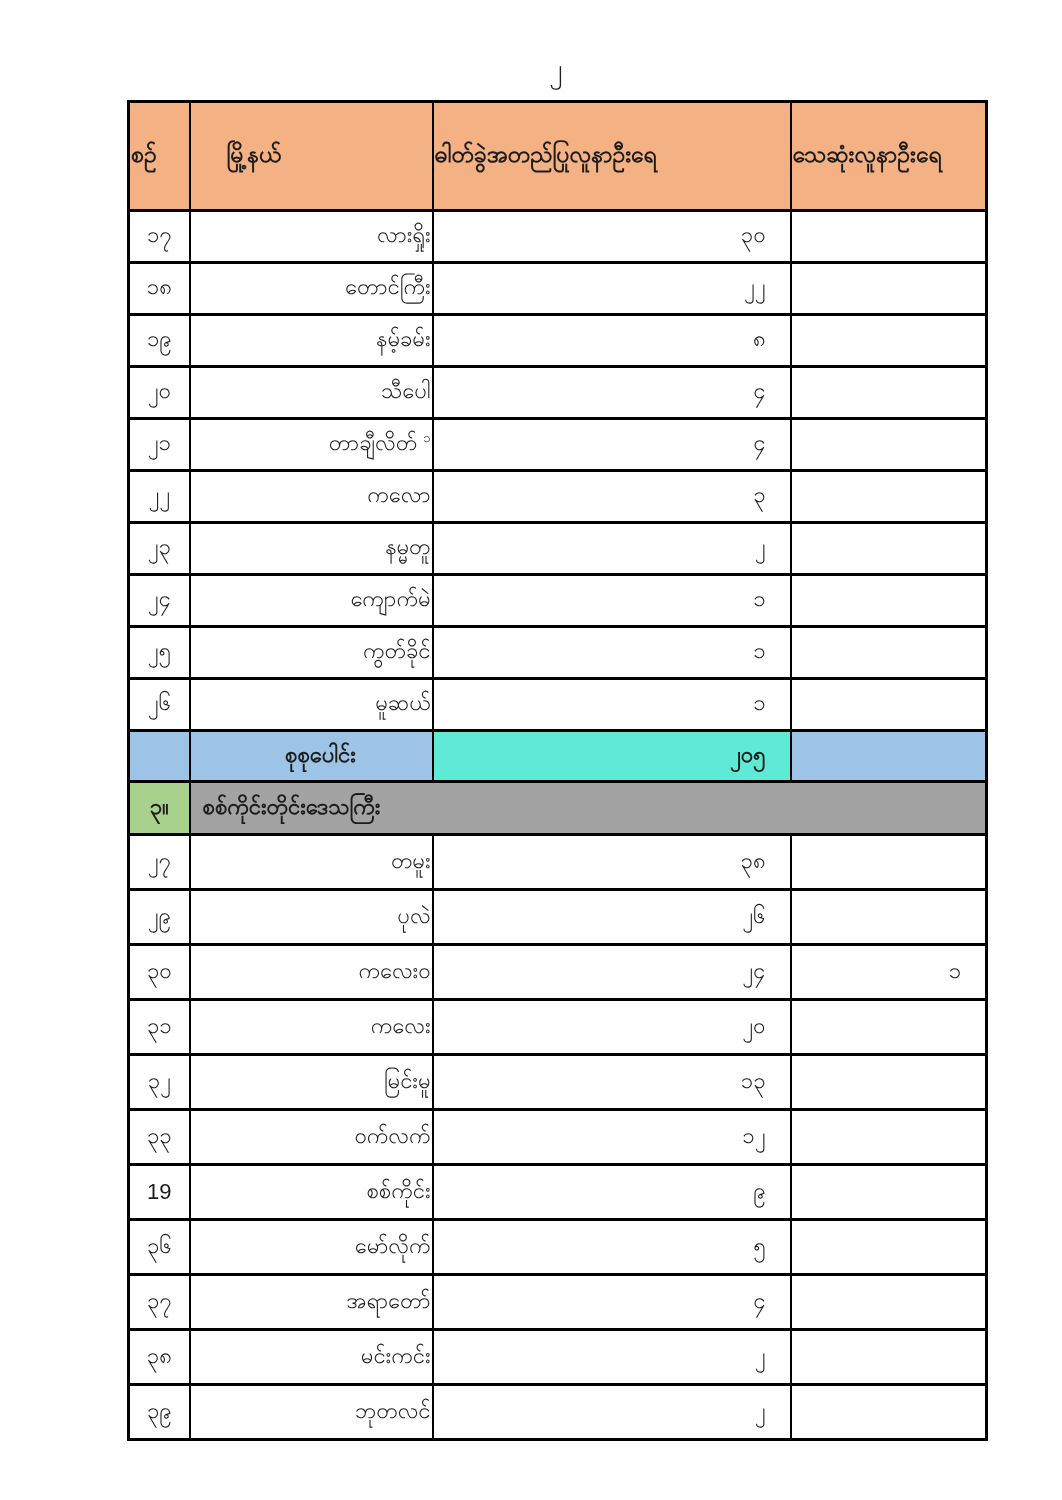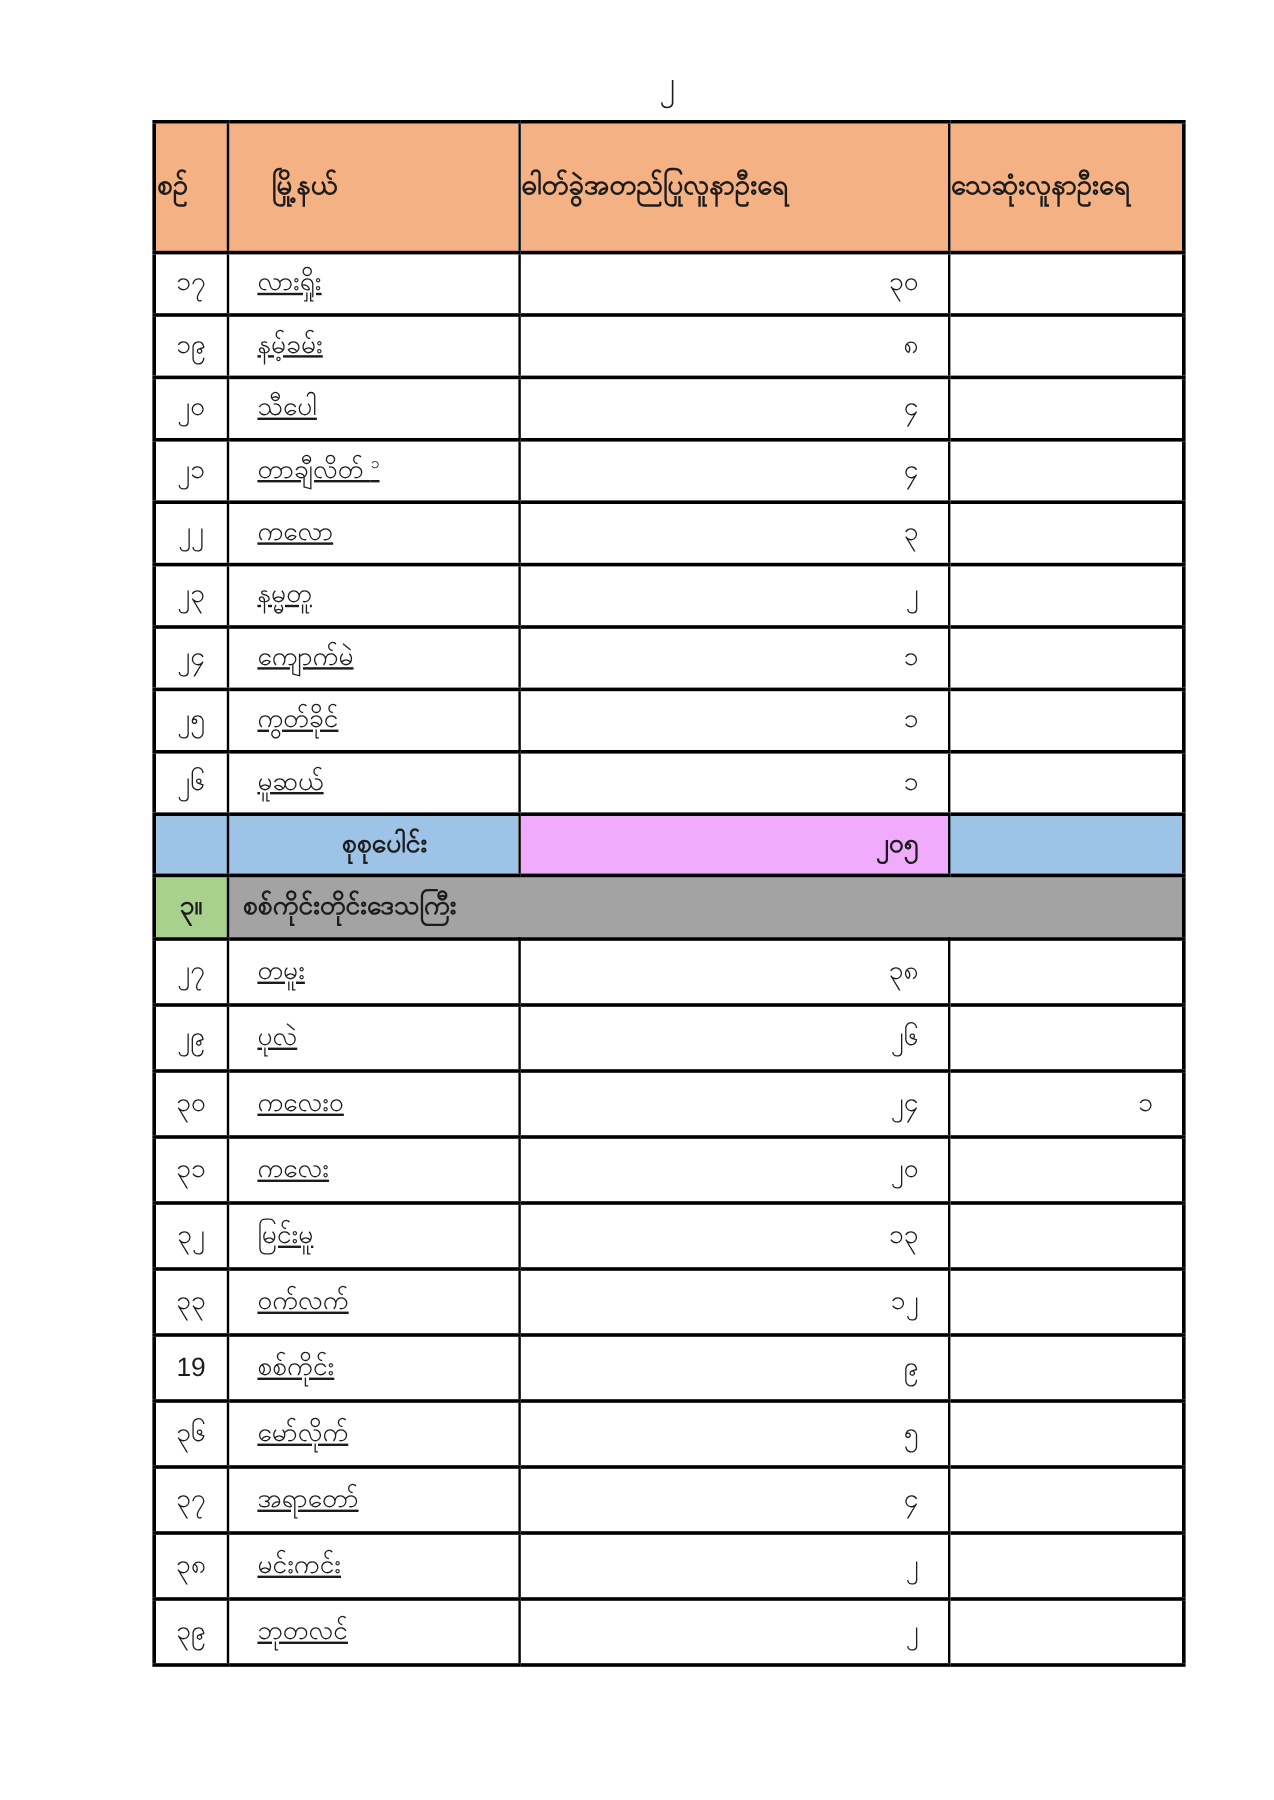--- a/index.html
+++ b/index.html
@@ -52,21 +52,21 @@
   tbody.block2 td { height: 50px; }
   tr.total-row td {
     height: 46px;
     font-weight: bold;
   }
   tr.section-row td {
     height: 48px;
     font-weight: bold;
   }
   .c-serial   { text-align: center; margin-left: 28px; }
-  .c-township { text-align: left; padding-left: 24px; text-decoration: underline; }
+  .c-township { text-align: right; padding-left: 12px; }
   .c-num      { text-align: right; padding-right: 24px; }
   .c-title    { text-align: left; padding-left: 12px; }
   sup {
     font-size: 13px;
     line-height: 0;
   }
 </style>
 </head>
 <body style="background: rgb(255, 255, 255); color: rgb(28, 28, 28);">
 
@@ -90,20 +90,26 @@
   </thead>
 
   <tbody class="block1">
       <tr>
         <td class="c-serial">၁၇</td>
         <td class="c-township">လားရှိုး</td>
         <td class="c-num">၃၀</td>
         <td class="c-num"></td>
       </tr>
       <tr>
+        <td class="c-serial">၁၈</td>
+        <td class="c-township">တောင်ကြီး</td>
+        <td class="c-num">၂၂</td>
+        <td class="c-num"></td>
+      </tr>
+      <tr>
         <td class="c-serial">၁၉</td>
         <td class="c-township">နမ့်ခမ်း</td>
         <td class="c-num">၈</td>
         <td class="c-num"></td>
       </tr>
       <tr>
         <td class="c-serial">၂၀</td>
         <td class="c-township">သီပေါ</td>
         <td class="c-num">၄</td>
         <td class="c-num"></td>
@@ -143,21 +149,21 @@
         <td class="c-township">မူဆယ်</td>
         <td class="c-num">၁</td>
         <td class="c-num"></td>
       </tr>
     </tbody>
 
   <tbody>
     <tr class="total-row">
       <td class="c-serial" style="background: rgb(157, 195, 230);"></td>
       <td style="text-align: center; background: rgb(157, 195, 230); padding-left: 20px;">စုစုပေါင်း</td>
-      <td class="c-num" style="background: #f0abfc;">၂၀၅</td>
+      <td class="c-num" style="background: #5eead4;">၂၀၅</td>
       <td class="c-num" style="background: rgb(157, 195, 230);"></td>
     </tr>
     <tr class="section-row">
       <td class="c-serial" style="background: rgb(169, 209, 142);">၃။</td>
       <td class="c-title" colspan="3" style="background: #a3a3a3;">စစ်ကိုင်းတိုင်းဒေသကြီး</td>
     </tr>
   </tbody>
 
   <tbody class="block2">
       <tr>

